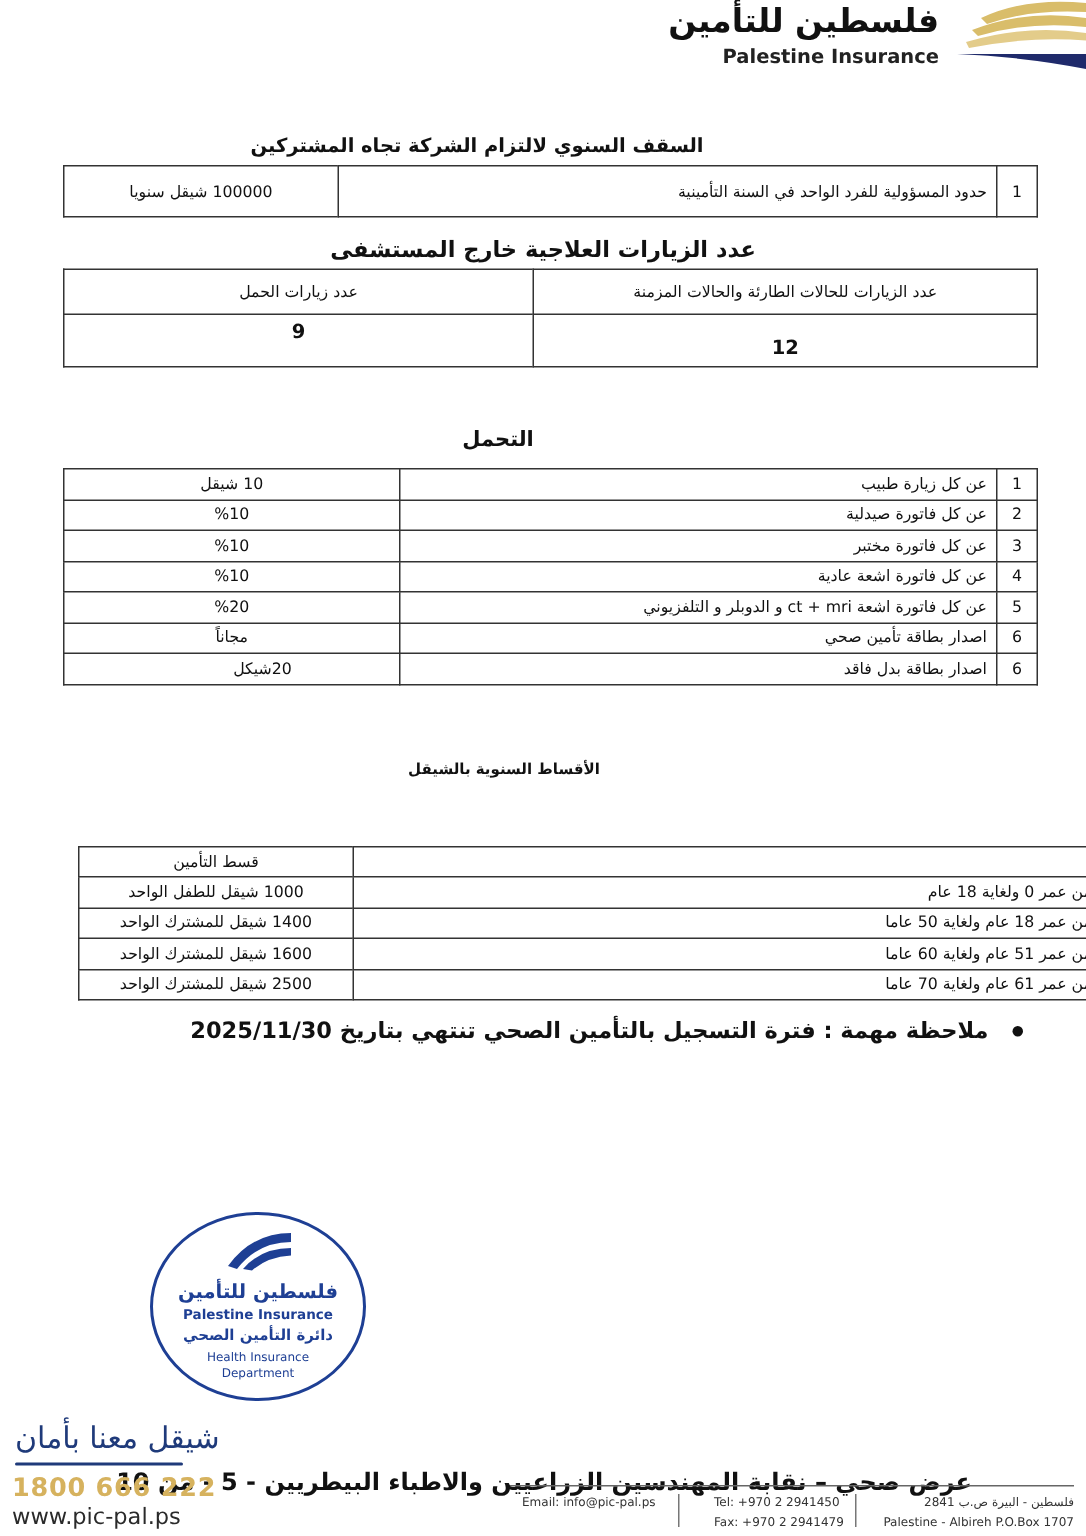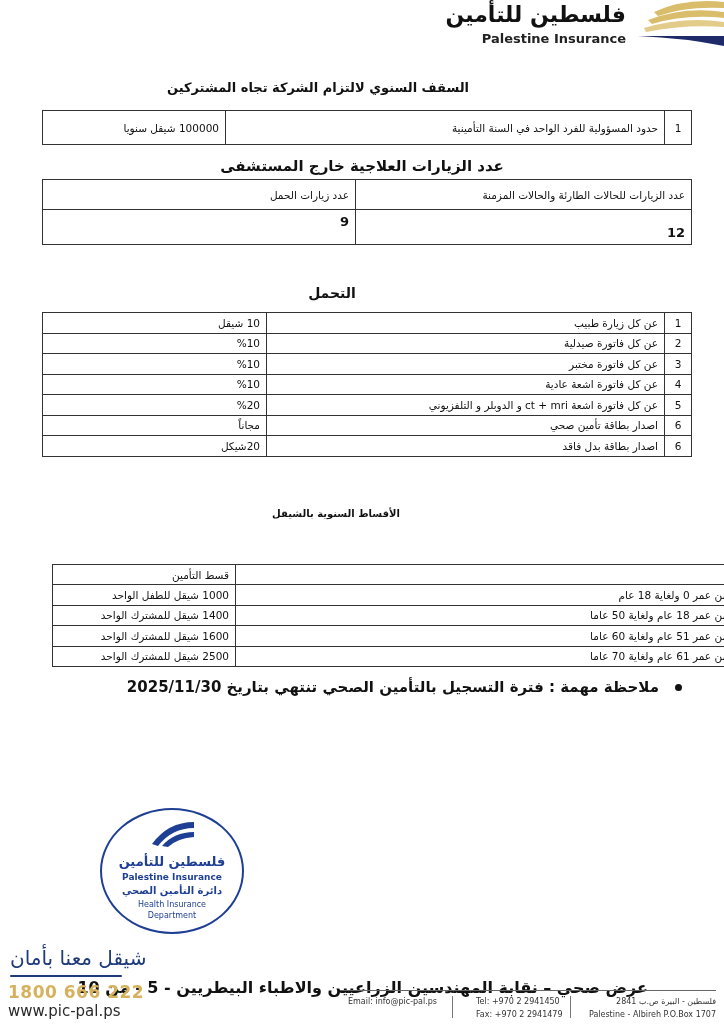--- a/index.html
+++ b/index.html
@@ -12,21 +12,21 @@
   
   .logo-ar { right:98px; top:2px; font-size:22px; font-weight:bold; color:#111; direction:rtl; letter-spacing:0; }
   .logo-en { right:98px; top:31px; font-size:13px; font-weight:bold; color:#222; }
   .logo-mark { right:0; top:0; width:100px; height:48px; }
 
   .sec-title { direction:rtl; text-align:center; font-weight:bold; color:#111; }
   table { border-collapse:collapse; position:absolute; direction:rtl; }
   td { border:1px solid #333; font-size:10.5px; padding:0 6px; color:#111; }
   td.num { width:14px; text-align:center; }
   td.desc { text-align:right; }
-  td.val { }
+  td.val { text-align:center; }
 
   .note { direction:rtl; font-size:15px; font-weight:bold; right:42px; top:678px; color:#111; }
   .note .bullet { display:inline-block; width:7px; height:7px; border-radius:50%; background:#111; margin-left:16px; vertical-align:middle; }
 
   .footer-line1 { direction:rtl; right:76px; top:954px; font-size:16px; font-weight:bold; color:#111;margin-top:24px; }
   .footer-rule { left:340px; top:990px; width:376px; height:1px; background:#666; }
   .fcol { font-size:8px; color:#333; line-height:13px; }
   .fsep { width:1px; height:22px; background:#777; }
 
   .slogan-ar { left:10px; top:946px; font-size:20px; color:#1f3a7a; direction:rtl; }
@@ -42,21 +42,21 @@
 
 <div class="abs logo-ar">فلسطين للتأمين</div>
 <div class="abs logo-en">Palestine Insurance</div>
 <svg class="abs logo-mark" viewBox="0 0 100 48">
   <path d="M30 12 Q60 -2 100 2 L100 8 Q62 6 34 16 Z" fill="#d9bd6a"></path>
   <path d="M24 20 Q60 6 100 12 L100 18 Q62 14 28 24 Z" fill="#d9bd6a"></path>
   <path d="M20 28 Q60 16 100 22 L100 27 Q62 24 22 32 Z" fill="#e3cc8a"></path>
   <path d="M14 36 L100 36 L100 46 Q60 38 14 36 Z" fill="#1f2a6b"></path>
 </svg>
 
-<div class="abs sec-title" style="left:0;width:636px;top:80px;font-size:13px;">السقف السنوي لالتزام الشركة تجاه المشتركين</div>
+<div class="abs sec-title" style="left:0;width:636px;top:90px;font-size:13px;">السقف السنوي لالتزام الشركة تجاه المشتركين</div>
 <table style="left:42px;top:110px;width:650px;height:35px;">
   <tbody>
       <tr>
     <td class="num">1</td>
     <td class="desc">حدود المسؤولية للفرد الواحد في السنة التأمينية</td>
     <td class="val" style="width:170px;">100000 شيقل سنويا</td>
   </tr>
 </tbody>
   </table>
 

